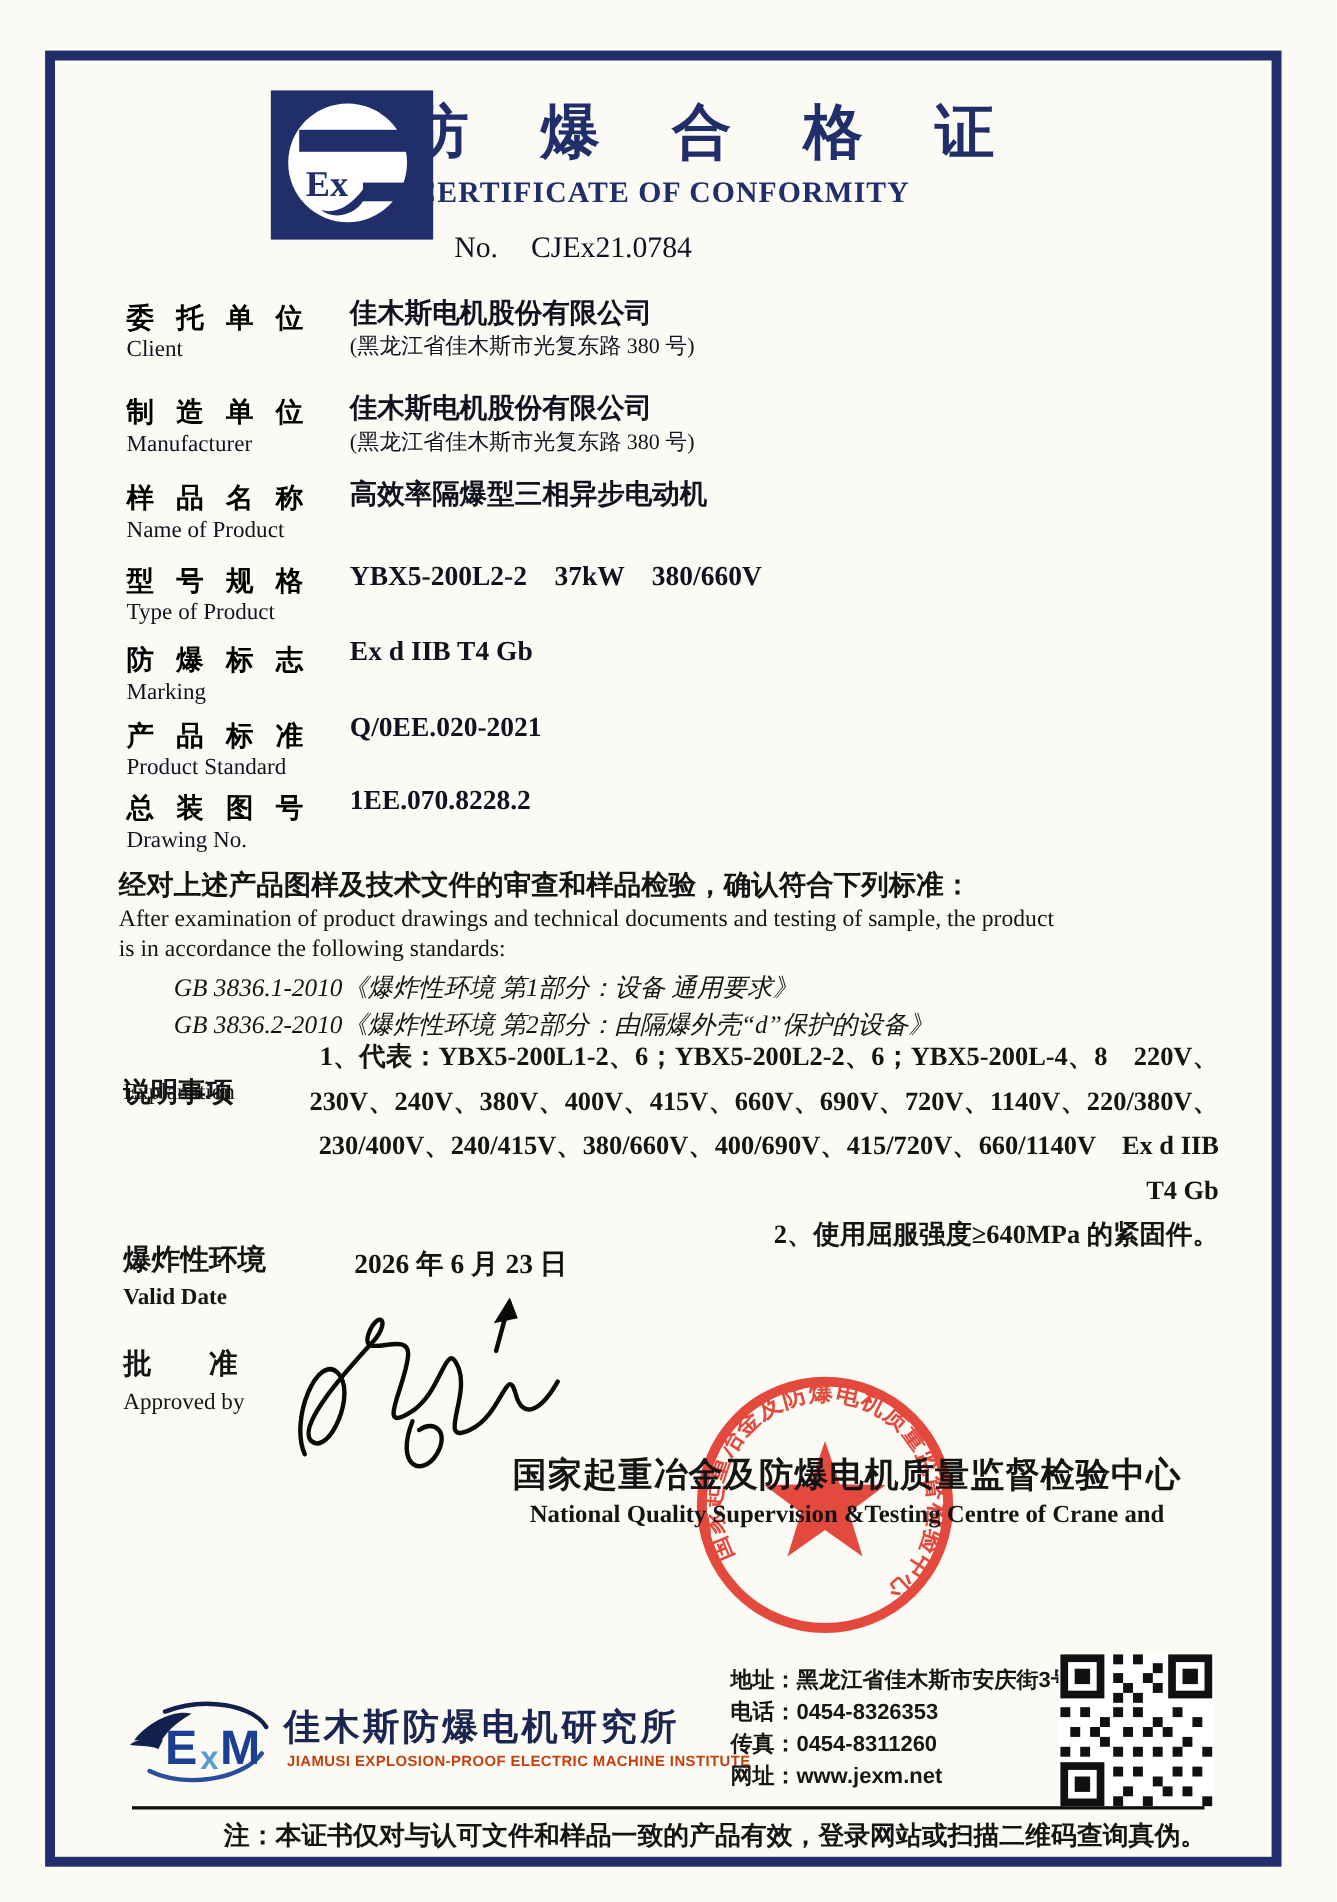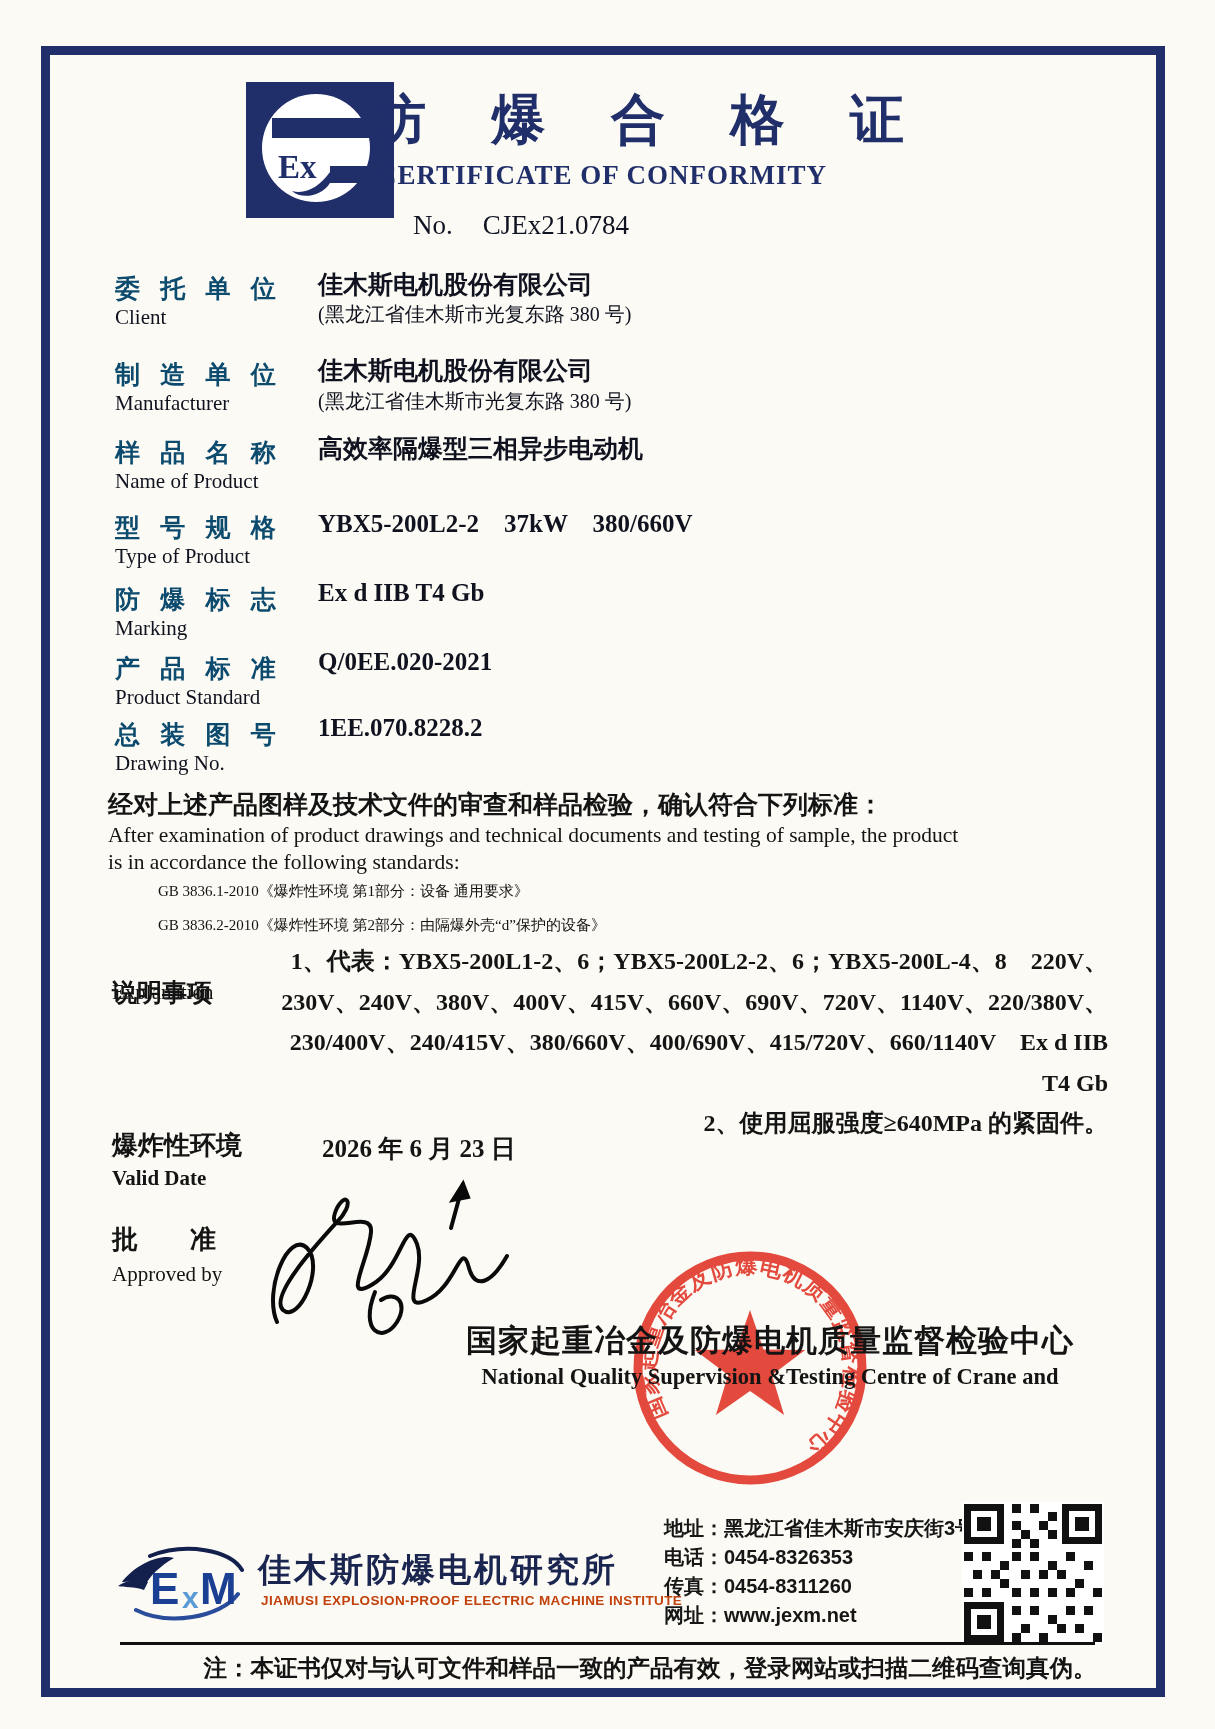--- a/index.html
+++ b/index.html
@@ -17,27 +17,27 @@
   .title-cn{
     left:372px; top:84px; font-size:54px; font-weight:bold;
     letter-spacing:26px; color:#202f6a; white-space:nowrap;
   }
   .title-en{
     left:377px; top:160px; font-size:27px; font-weight:bold;
     letter-spacing:1px; color:#202f6a; white-space:nowrap;
   }
   .cert-no{left:413px; top:210px; font-size:27px; white-space:nowrap; color:#101322;}
   .cert-no .no-label{margin-right:30px;}
-  .f-label-cn{left:115px; font-size:25px; font-weight:bold; letter-spacing:7px; white-space:nowrap; color:#0c4a6e;}
+  .f-label-cn{left:115px; font-size:25px; font-weight:bold; letter-spacing:7px; white-space:nowrap; color:#000000;}
   .f-label-en{left:115px; font-size:21px; white-space:nowrap; color:#10131f;}
   .f-value{left:318px; font-size:25px; font-weight:bold; white-space:nowrap; color:#10131f;}
   .f-sub{left:318px; font-size:20px; white-space:nowrap; color:#10131f;}
   .stmt-cn{left:108px; top:788px; font-size:25px; font-weight:bold; white-space:nowrap;}
   .stmt-en{font-size:21.5px; white-space:nowrap;}
-  .std-line{left:158px; font-size:15px; white-space:nowrap;}
+  .std-line{left:158px; font-size:23px; white-space:nowrap;font-style:italic;}
   .expl-label-cn{left:112px; top:944px; font-size:25px; font-weight:bold; white-space:nowrap;margin-top:32px;}
   .expl-label-en{left:112px; top:980px; font-size:21px; white-space:nowrap;}
   .expl-lines{left:268px; top:941px; width:840px; font-size:24px; line-height:40.5px; font-weight:700;text-align:right;}
   .valid-cn{left:112px; top:1128px; font-size:26px; font-weight:bold; white-space:nowrap;}
   .valid-en{left:112px; top:1166px; font-size:21px; font-weight:bold; white-space:nowrap;}
   .valid-val{left:322px; top:1132px; font-size:25px; font-weight:600; white-space:nowrap;}
   .appr-cn{left:112px; top:1222px; font-size:26px; font-weight:bold; white-space:nowrap;}
   .appr-en{left:112px; top:1262px; font-size:21px; white-space:nowrap;}
   .issuer-block{left:325px; top:1320px; width:890px; text-align:center;}
   .issuer-cn{font-size:31px; font-weight:bold; letter-spacing:1px; white-space:nowrap;}

